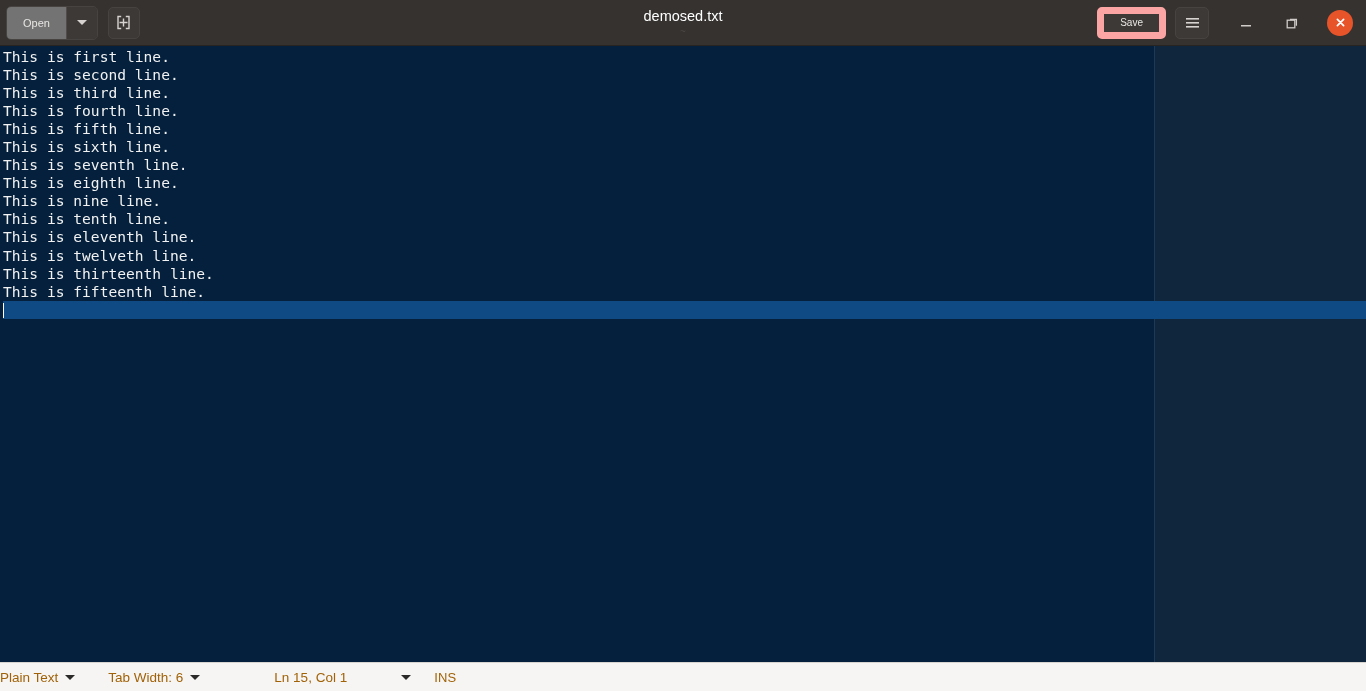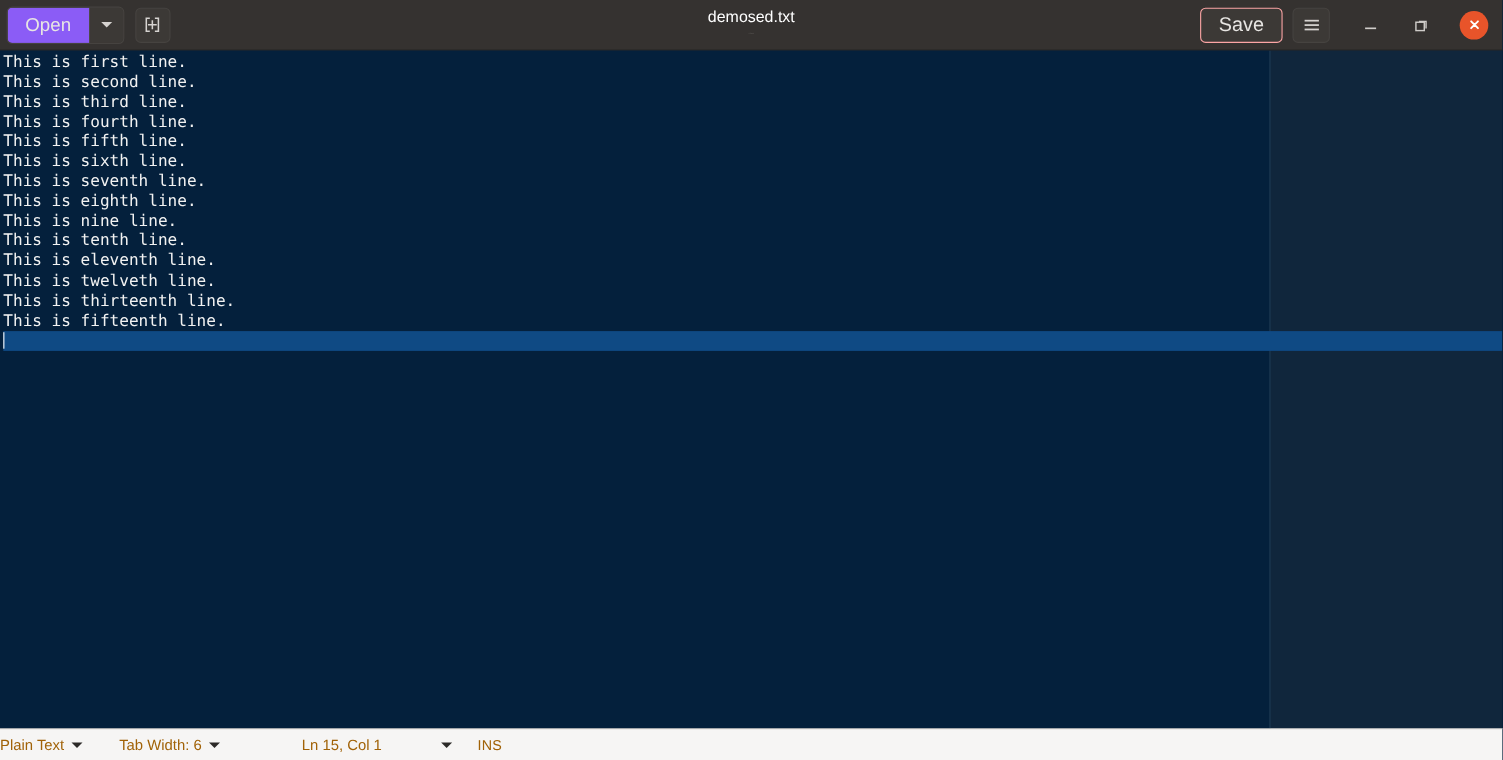--- a/index.html
+++ b/index.html
@@ -58,22 +58,22 @@
     overflow: hidden;
     background: #3c3936;
     border: 1px solid #464340;
   }
   .splitbtn .sb-main {
     display: flex;
     align-items: center;
     justify-content: flex-end;
     padding: 0 16px;
     color: #e8e6e3;
-    font-size: 17px;
-    background: #8b5cf6;
+    font-size: 11px;
+    background: #737373;
     cursor: default;
   }
   .splitbtn .sb-sep {
     width: 1px;
     background: #4f4c49;
   }
   .splitbtn .sb-arrow {
     display: flex;
     align-items: center;
     justify-content: center;
@@ -100,27 +100,27 @@
     justify-content: center;
     cursor: default;
     box-sizing: border-box;
   }
 
   .savebtn {
     height: 32px;
     min-width: 64px;
     border-radius: 5px;
     background: #3c3936;
-    border: 1px solid #fca5a5;
+    border: 7px solid #fca5a5;
     display: flex;
     align-items: center;
     justify-content: center;
     padding: 0 16px;
     color: #e8e6e3;
-    font-size: 18px;
+    font-size: 10px;
     cursor: default;
     box-sizing: border-box;
     margin-right: 9px;
   }
 
   .menubtn {
     height: 32px;
     width: 34px;
     border-radius: 5px;
     background: #3c3936;

